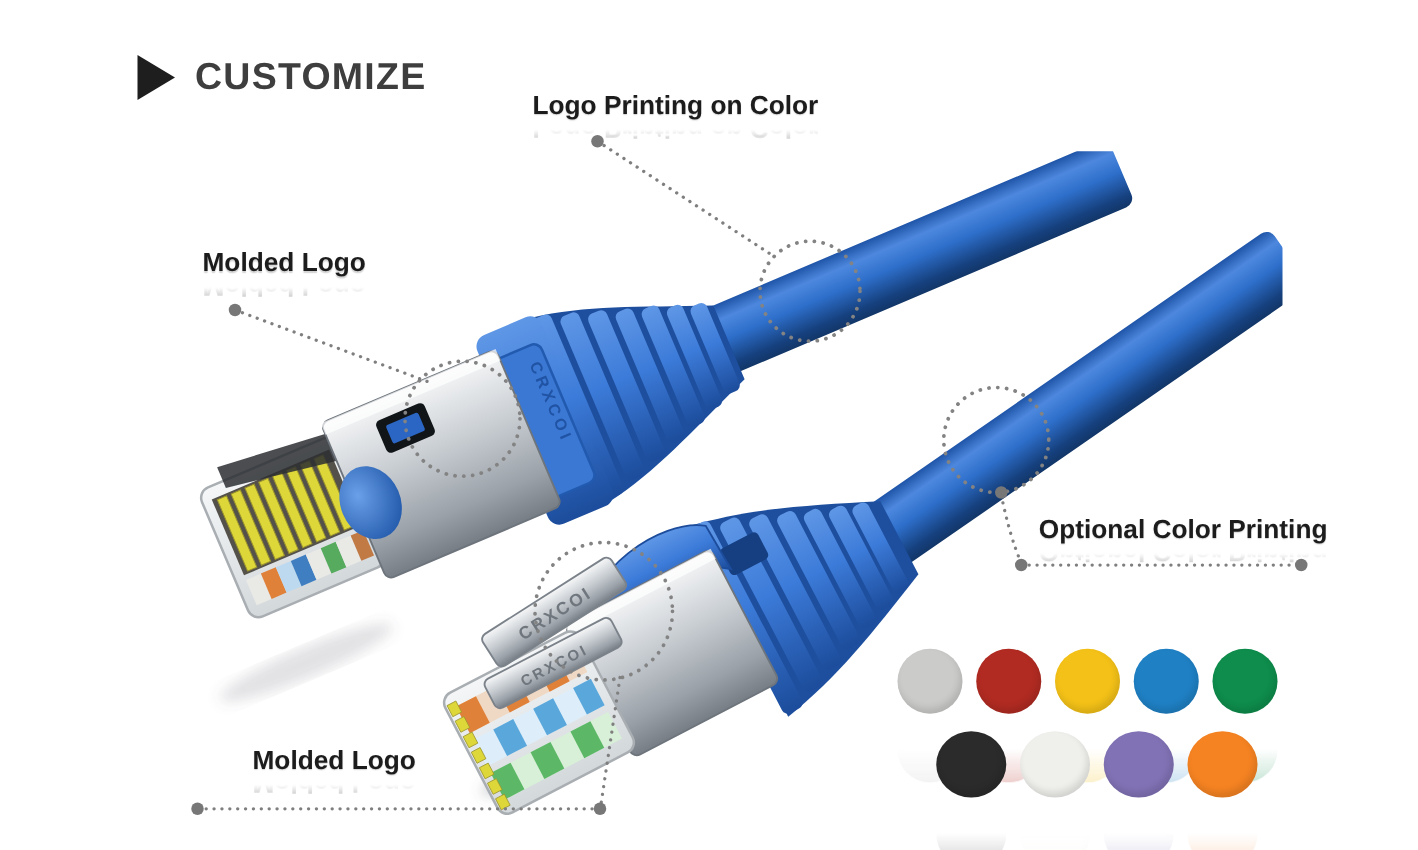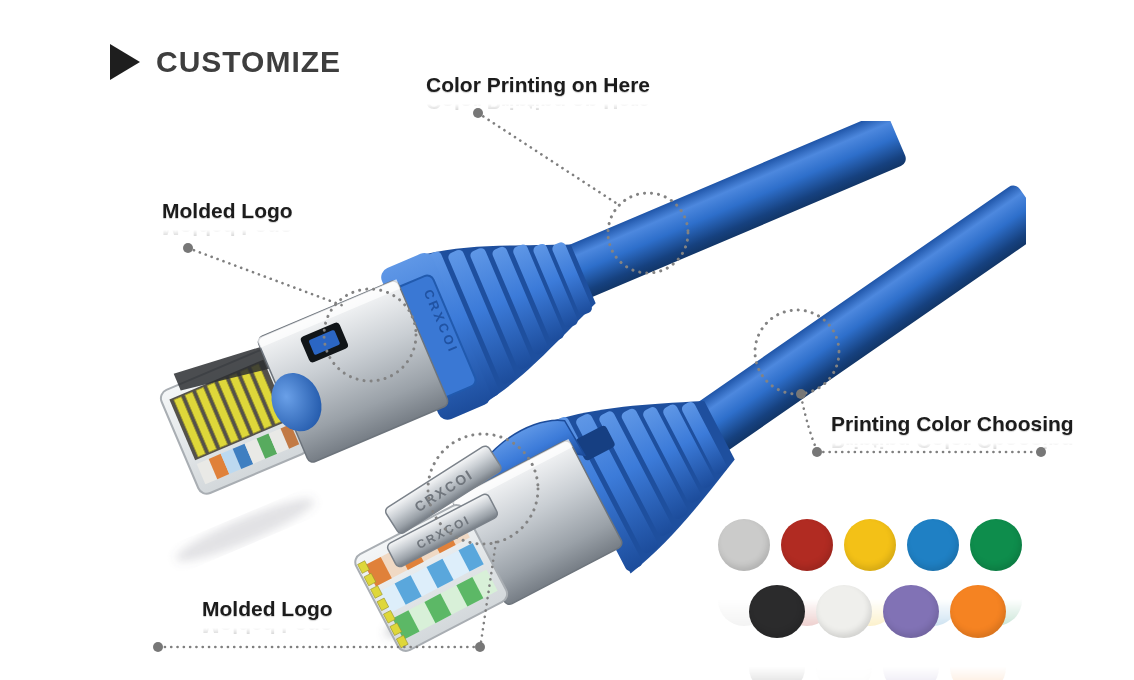--- a/index.html
+++ b/index.html
@@ -225,23 +225,23 @@
     <path class="dotline" d="M480,647 L158,647"></path>
     <circle class="ldot" cx="480" cy="647" r="5"></circle>
     <circle class="ldot" cx="158" cy="647" r="5"></circle>
   </svg>
 
   <div class="header">
     <span class="tri"></span>
     <h1 class="title">CUSTOMIZE</h1>
   </div>
 
-  <div class="label" id="lbl-logo-printing">Color Printing on Here</div>
+  <div class="label" id="lbl-logo-printing">Logo Printing on Color</div>
   <div class="label" id="lbl-molded-top">Molded Logo</div>
-  <div class="label" id="lbl-optional">Printing Color Choosing</div>
+  <div class="label" id="lbl-optional">Optional Color Printing</div>
   <div class="label" id="lbl-molded-bottom">Molded Logo</div>
 
   <div class="swatch-row" id="swatch-row-0">
       <div class="swatch" style="background: rgb(203, 203, 202);"></div>
       <div class="swatch" style="background: rgb(177, 43, 34);"></div>
       <div class="swatch" style="background: rgb(243, 193, 23);"></div>
       <div class="swatch" style="background: rgb(31, 128, 196);"></div>
       <div class="swatch" style="background: rgb(14, 141, 76);"></div>
     </div>
   <div class="swatch-row" id="swatch-row-1">

